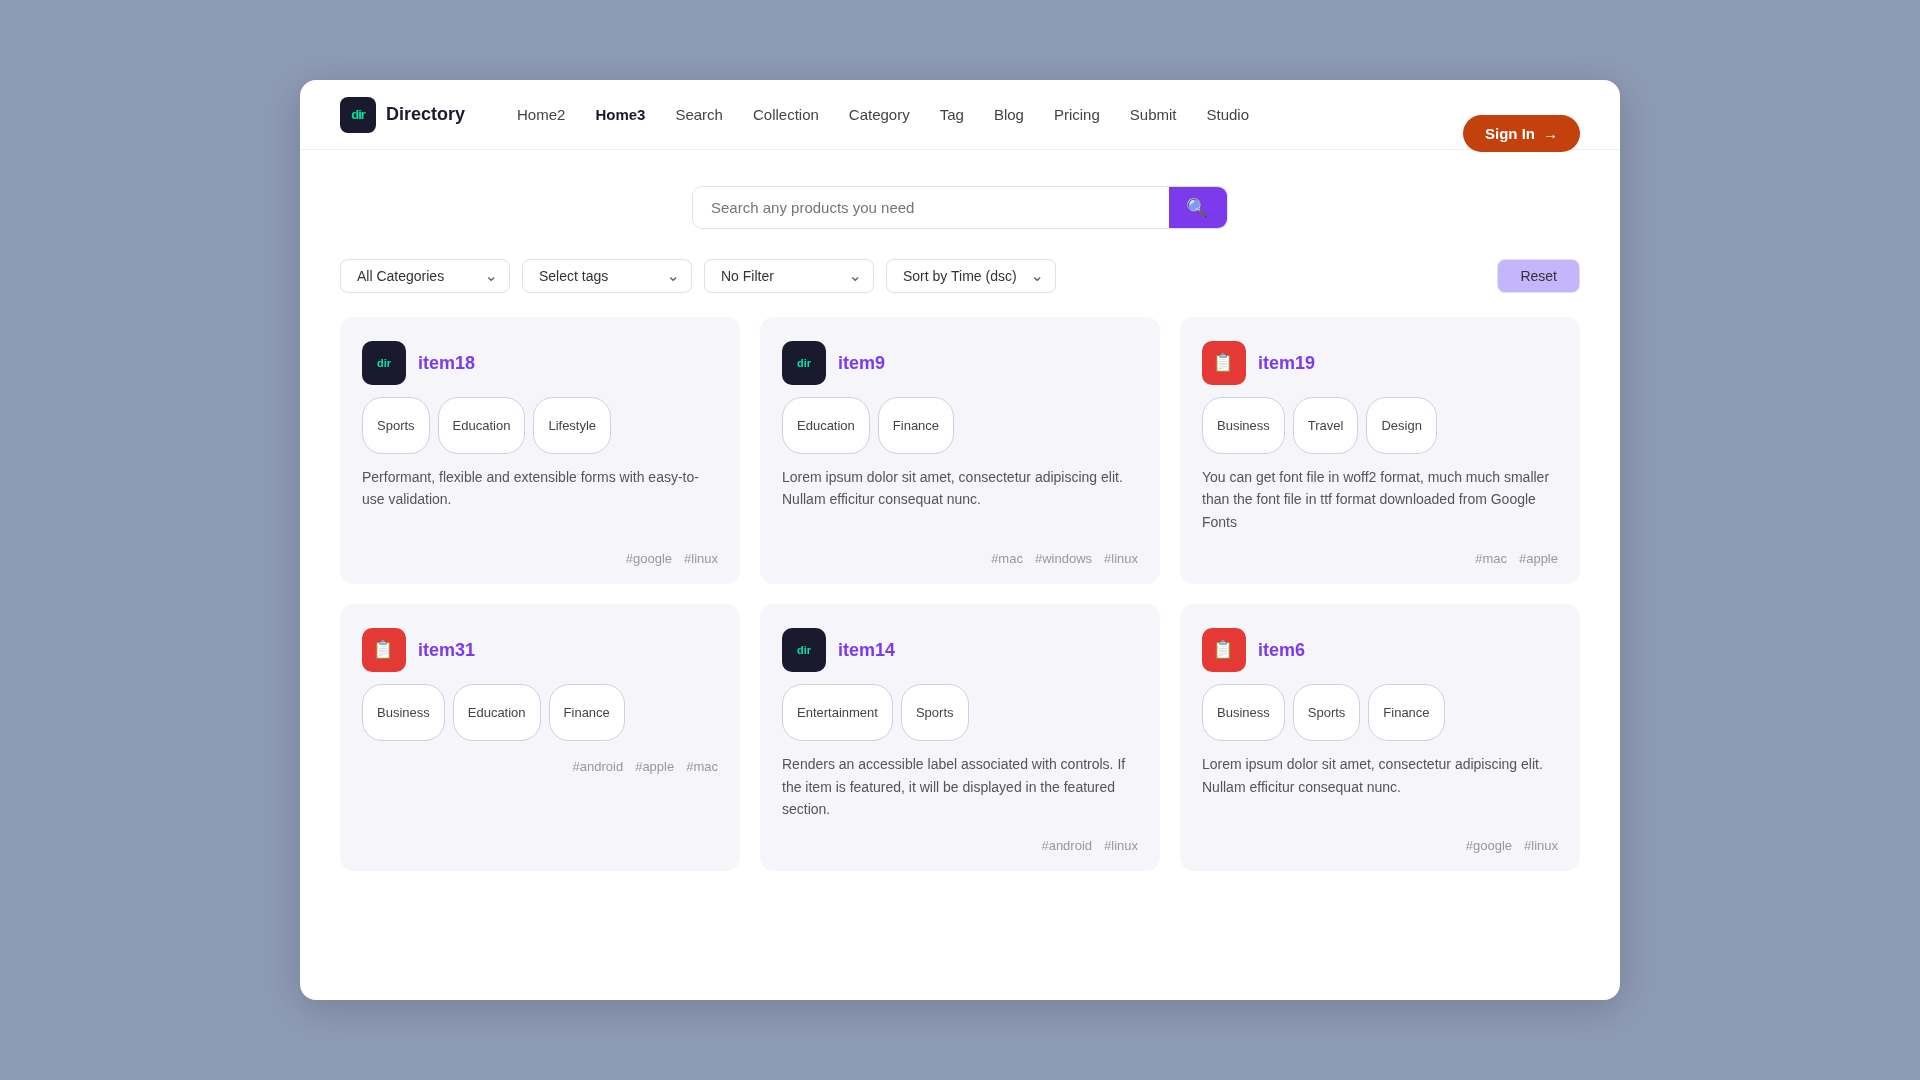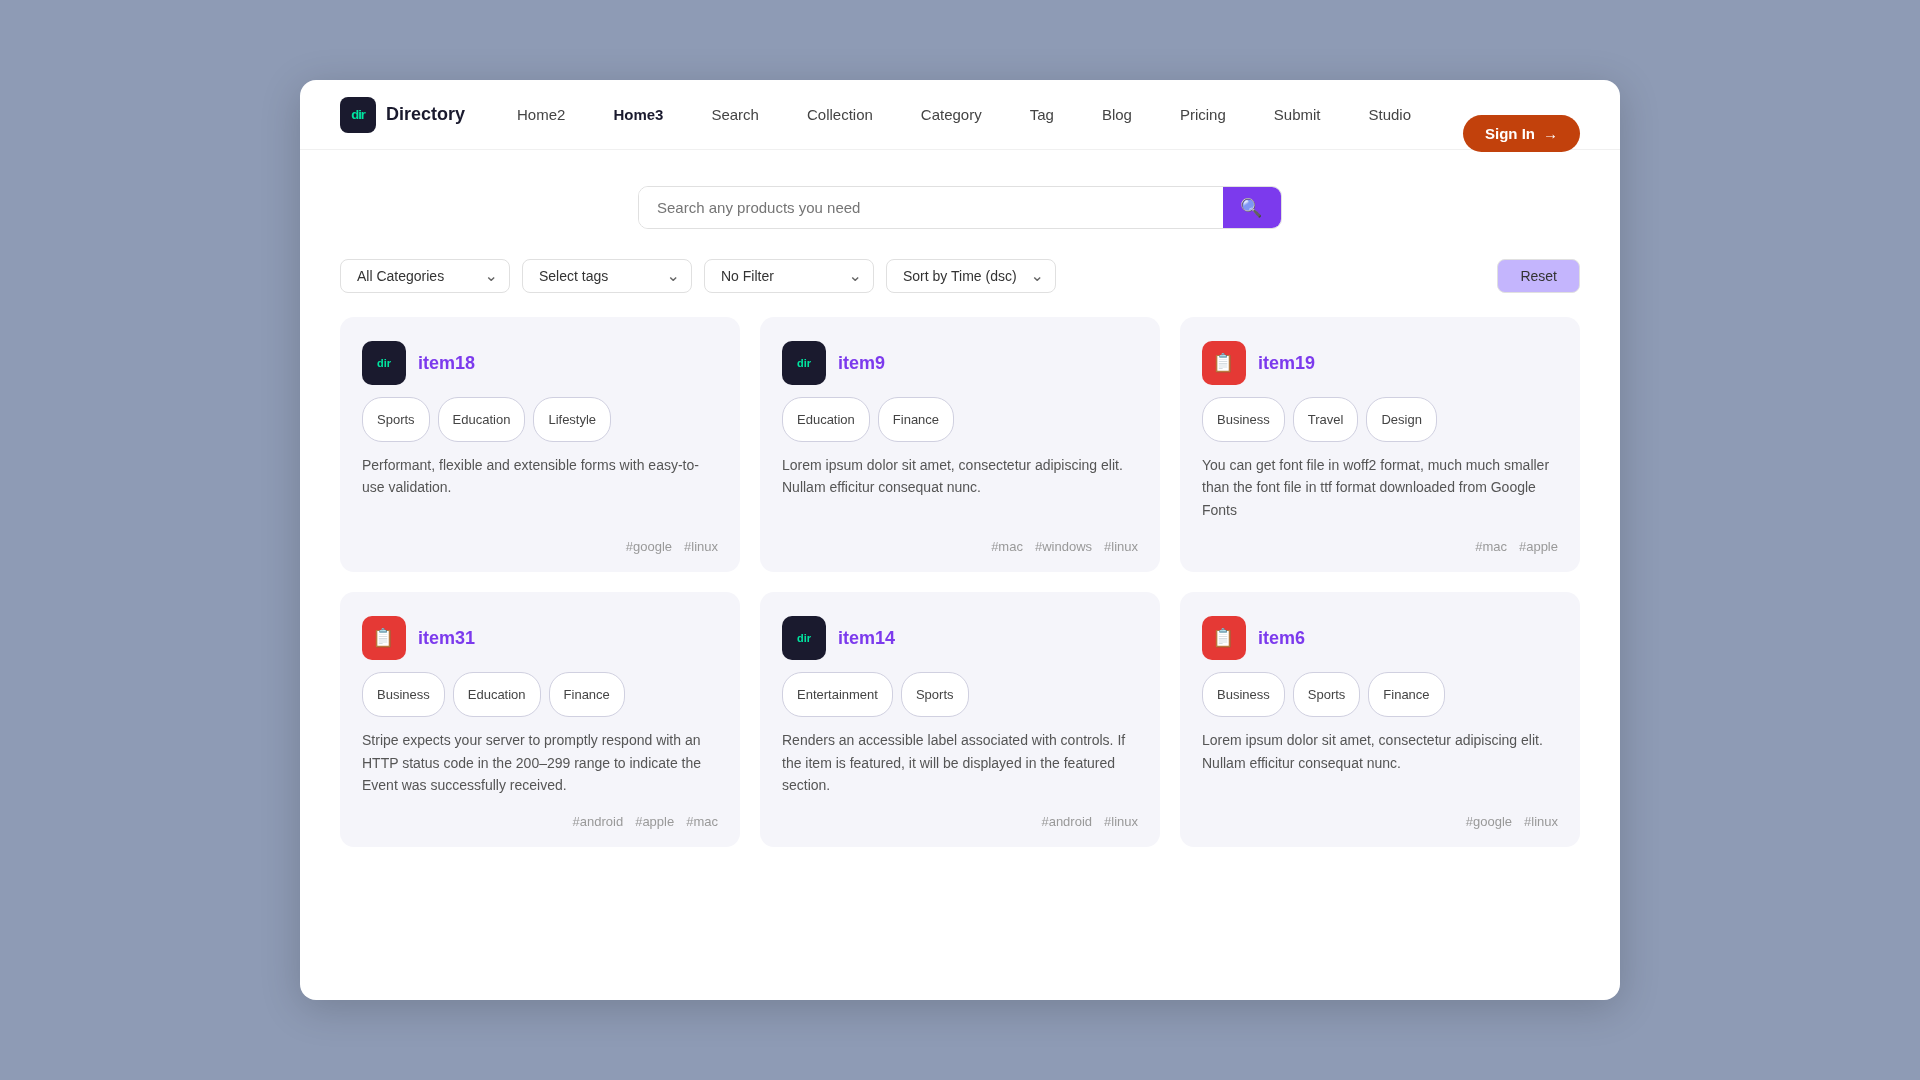--- a/index.html
+++ b/index.html
@@ -49,21 +49,21 @@
       letter-spacing: -1px;
     }
     .logo-text {
       font-size: 18px;
       font-weight: 700;
       color: #1a1a2e;
     }
     .nav-links {
       display: flex;
       align-items: flex-start;
-      gap: 24px;
+      gap: 6px;
       flex: 1;
     }
     .nav-link {
       padding: 6px 12px;
       font-size: 15px;
       color: #444;
       text-decoration: none;
       border-radius: 6px;
       cursor: pointer;
     }
@@ -92,21 +92,21 @@
     }
 
     
     .search-bar-wrap {
       display: flex;
       justify-content: center;
       margin-bottom: 30px;
     }
     .search-bar {
       display: flex;
-      width: 644px;
+      width: 536px;
       border: 1.5px solid #e0e0e0;
       border-radius: 10px;
       overflow: hidden;
     }
     .search-input {
       flex: 1;
       border: none;
       outline: none;
       padding: 12px 18px;
       font-size: 15px;
@@ -229,21 +229,21 @@
       color: #7c3aed;
     }
     .card-tags {
       display: flex;
       flex-wrap: wrap;
       gap: 8px;
     }
     .card-tag {
       border: 1.5px solid #d0d0e0;
       border-radius: 20px;
-      padding: 14px 14px;
+      padding: 20px 14px;
       font-size: 13px;
       color: #444;
       background: #fff;
     }
     .card-desc {
       font-size: 14px;
       color: #555;
       line-height: 1.6;
       flex: 1;
     }
@@ -390,21 +390,20 @@
         <span style="font-size:18px;">📋</span>
       </div>
       <span class="card-title">item31</span>
     </div>
 
     <div class="card-tags">
       <span class="card-tag">Business</span>
             <span class="card-tag">Education</span>
             <span class="card-tag">Finance</span>
     </div>
-  <p class="card-desc">Stripe expects your server to promptly respond with an HTTP status code in the 200–299 range to indicate the Event was successfully received.</p>
     <div class="card-hashtags">
       <span class="card-hashtag">#android</span>
             <span class="card-hashtag">#apple</span>
             <span class="card-hashtag">#mac</span>
     </div>
   </div>
         <div class="card">
     <div class="card-header">
       <div class="card-icon icon-dark">
         <span style="font-size:11px;font-weight:900;color:#00e5a0;">dir</span>

